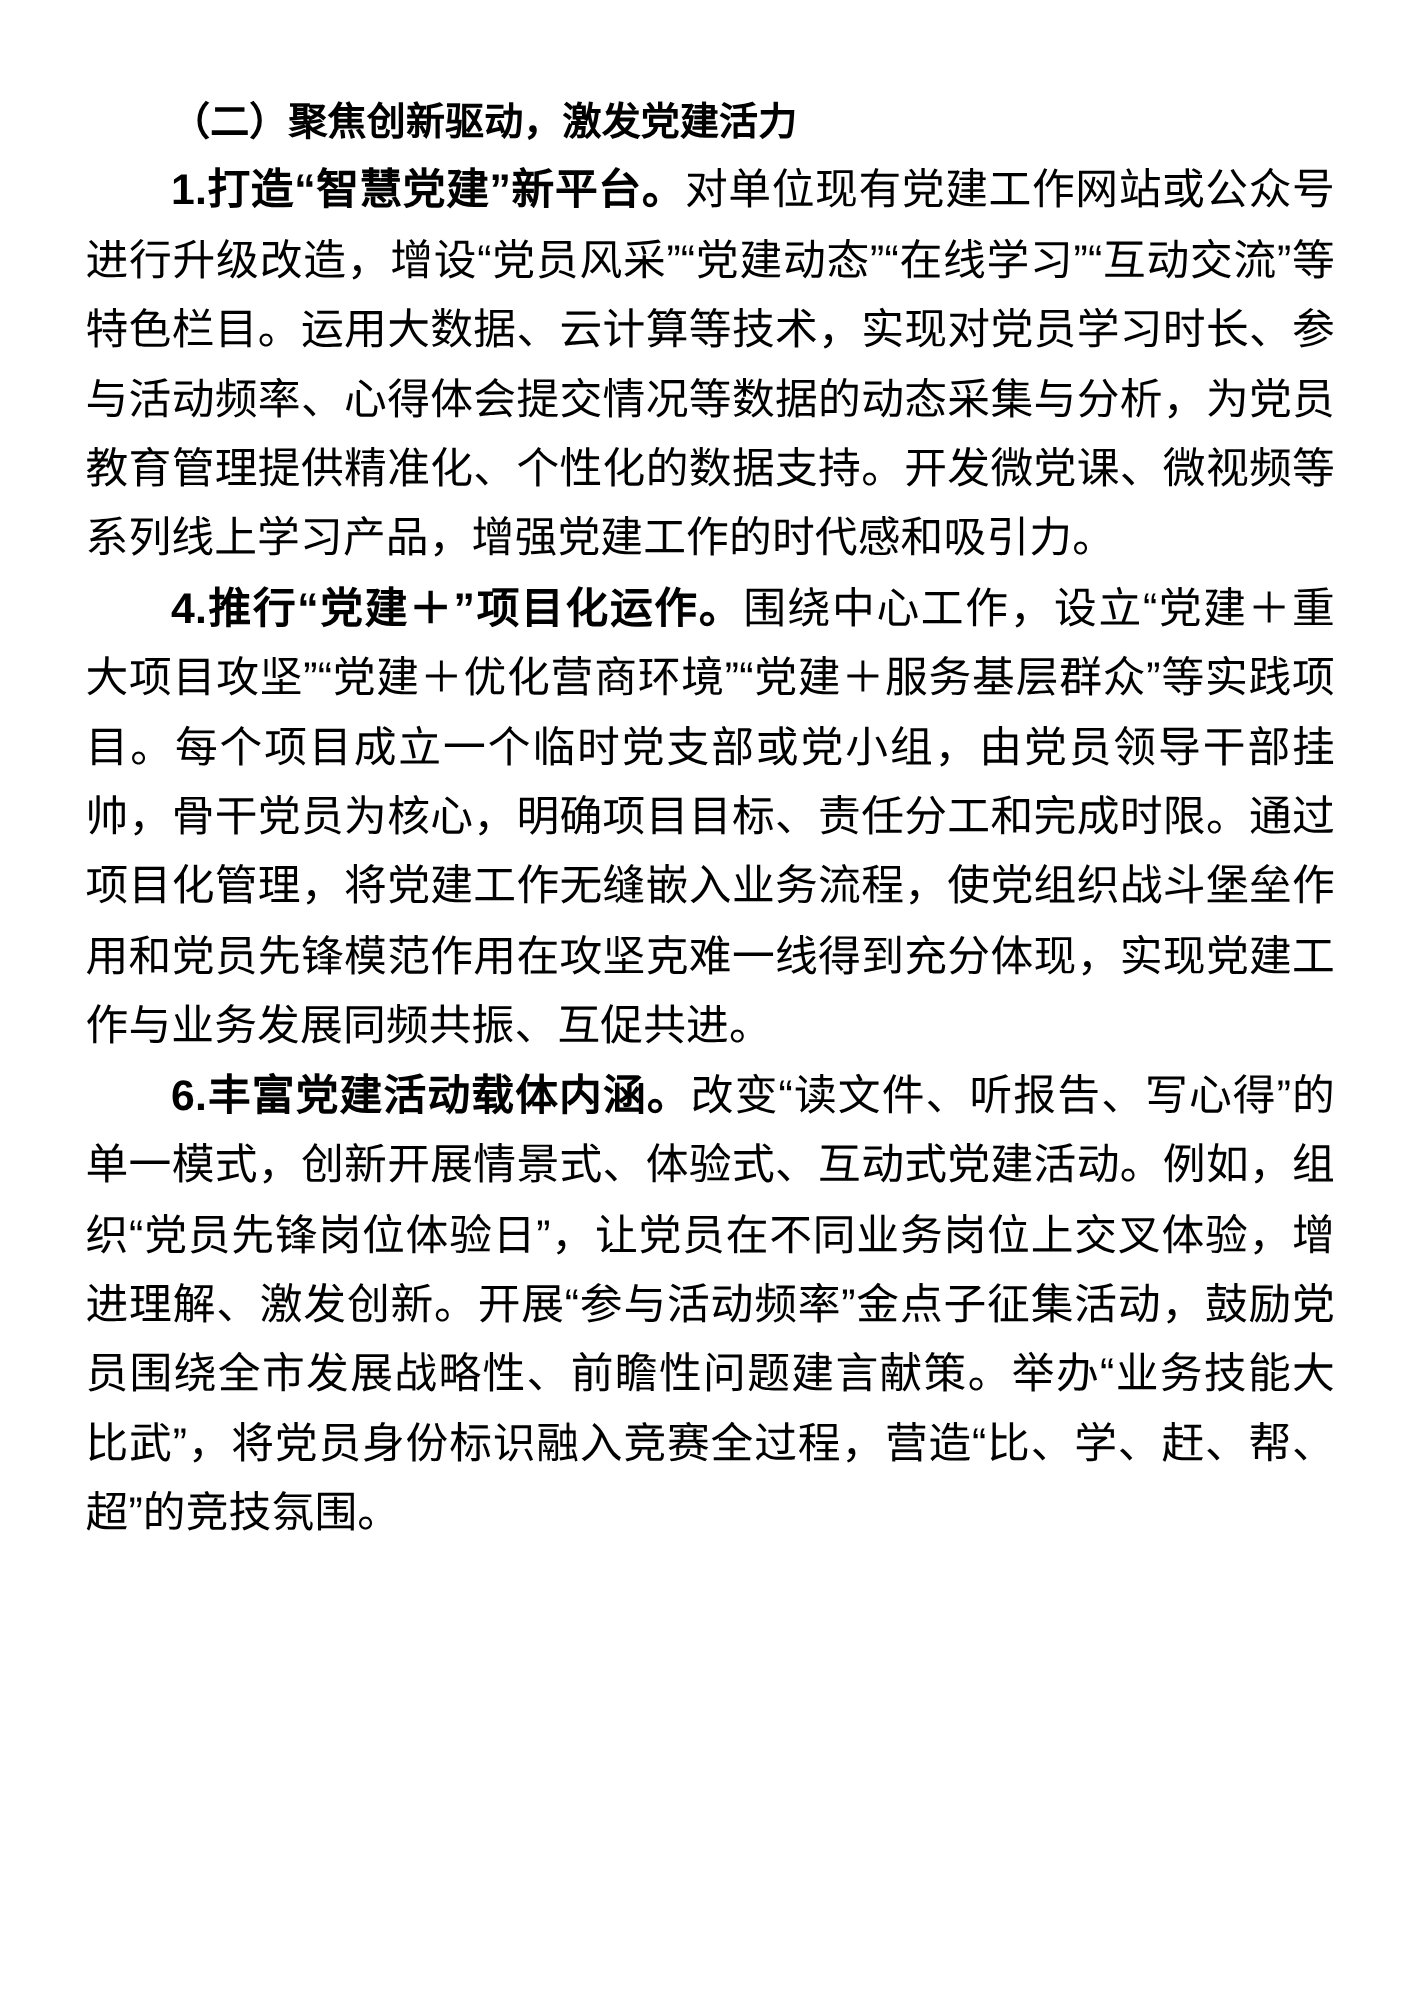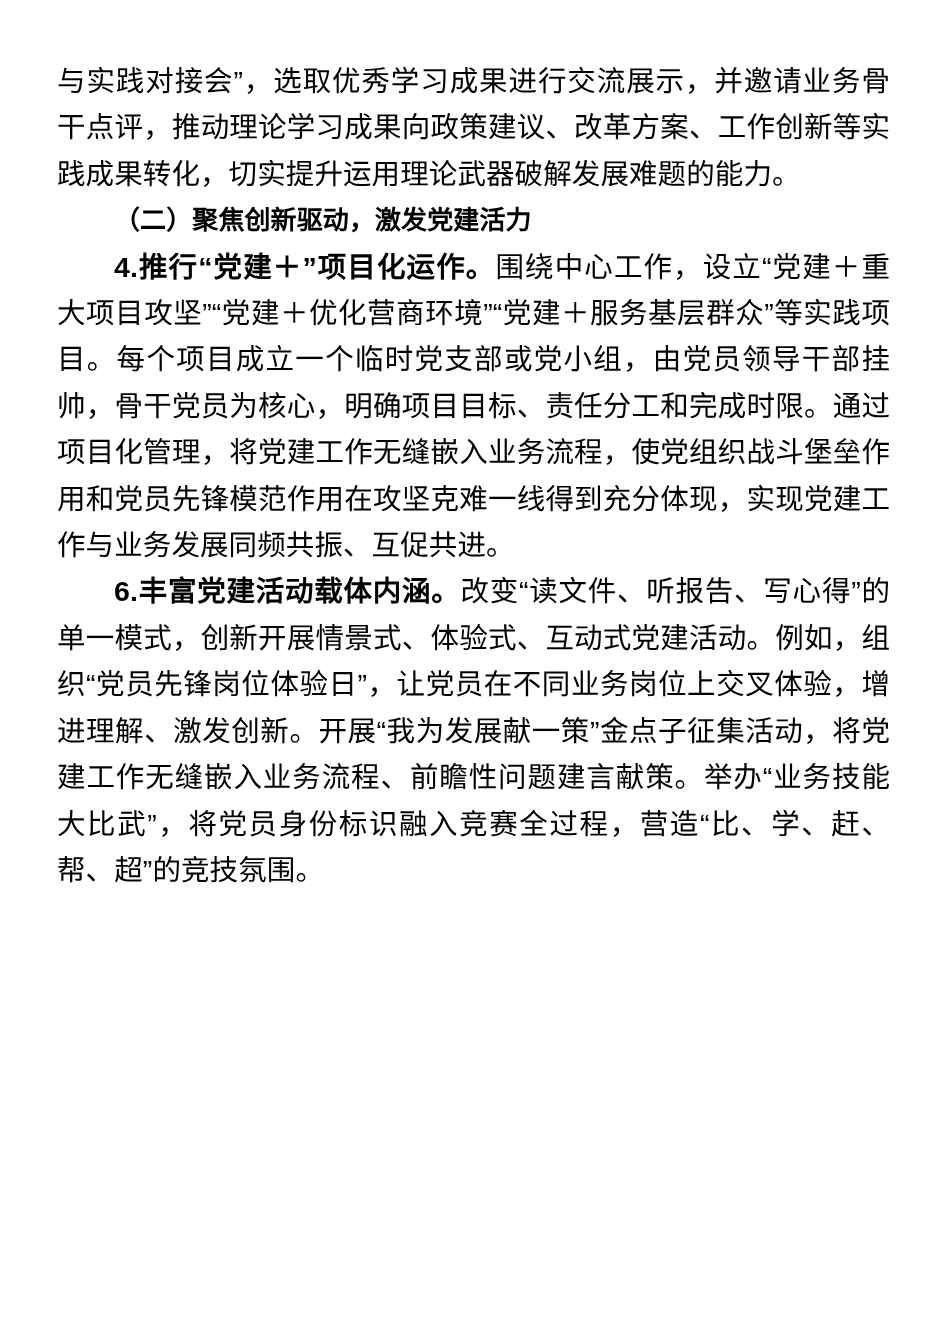--- a/index.html
+++ b/index.html
@@ -62,24 +62,24 @@
   .lead {
     font-weight: 700;
   }
 </style>
 </head>
 <body>
 
 <div class="page">
   <div class="doc-body">
 
-    <p class="para">与实践对接会”，选取优秀学习成果进行交流展示，并邀请业务骨干点评，推动理论学习成果向政策建议、改革方案、工作创新等实践成果转化，切实提升运用理论武器破解发展难题的能力。</p>
 
     <p class="heading">（二）聚焦创新驱动，激发党建活力</p>
 
+    <p class="para indent"><span class="lead">1.打造“智慧党建”新平台。</span><span>对单位现有党建工作网站或公众号进行升级改造，增设“党员风采”“党建动态”“在线学习”“互动交流”等特色栏目。运用大数据、云计算等技术，实现对党员学习时长、参与活动频率、心得体会提交情况等数据的动态采集与分析，为党员教育管理提供精准化、个性化的数据支持。开发微党课、微视频等系列线上学习产品，增强党建工作的时代感和吸引力。</span></p>
 
     <p class="para indent"><span class="lead">4.推行“党建＋”项目化运作。</span><span>围绕中心工作，设立“党建＋重大项目攻坚”“党建＋优化营商环境”“党建＋服务基层群众”等实践项目。每个项目成立一个临时党支部或党小组，由党员领导干部挂帅，骨干党员为核心，明确项目目标、责任分工和完成时限。通过项目化管理，将党建工作无缝嵌入业务流程，使党组织战斗堡垒作用和党员先锋模范作用在攻坚克难一线得到充分体现，实现党建工作与业务发展同频共振、互促共进。</span></p>
 
-    <p class="para indent"><span class="lead">6.丰富党建活动载体内涵。</span><span>改变“读文件、听报告、写心得”的单一模式，创新开展情景式、体验式、互动式党建活动。例如，组织“党员先锋岗位体验日”，让党员在不同业务岗位上交叉体验，增进理解、激发创新。开展“我为发展献一策”金点子征集活动，将党建工作无缝嵌入业务流程、前瞻性问题建言献策。举办“业务技能大比武”，将党员身份标识融入竞赛全过程，营造“比、学、赶、帮、超”的竞技氛围。</span></p>
+    <p class="para indent"><span class="lead">6.丰富党建活动载体内涵。</span><span>改变“读文件、听报告、写心得”的单一模式，创新开展情景式、体验式、互动式党建活动。例如，组织“党员先锋岗位体验日”，让党员在不同业务岗位上交叉体验，增进理解、激发创新。开展“参与活动频率”金点子征集活动，鼓励党员围绕全市发展战略性、前瞻性问题建言献策。举办“业务技能大比武”，将党员身份标识融入竞赛全过程，营造“比、学、赶、帮、超”的竞技氛围。</span></p>
 
 
   </div>
 </div>
 
 </body></html>

